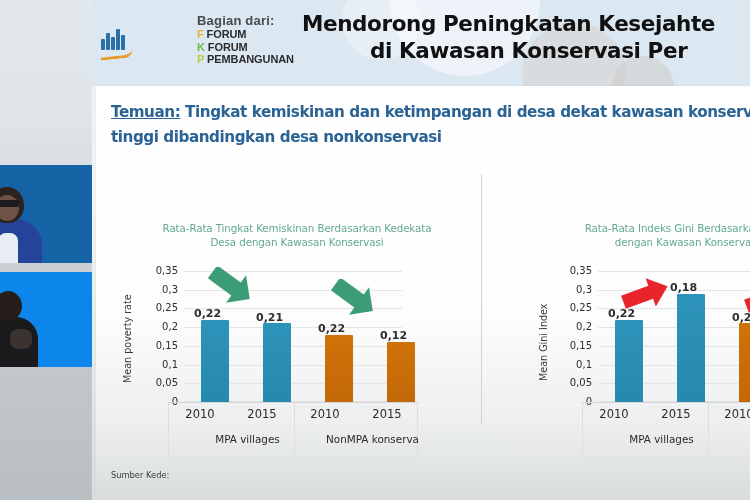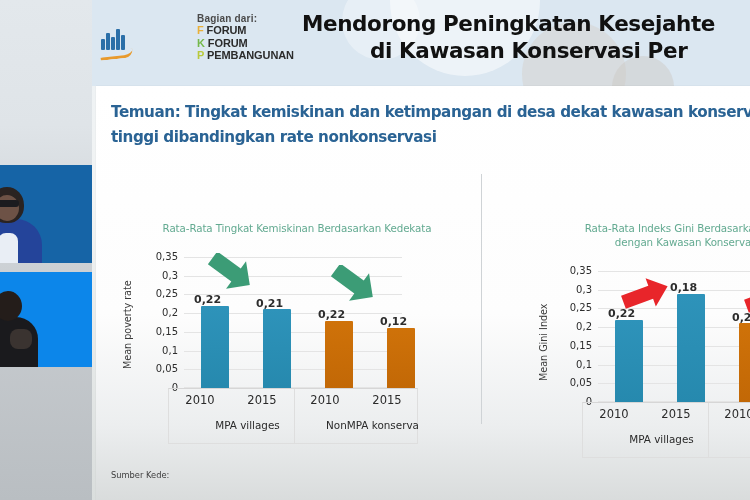--- a/index.html
+++ b/index.html
@@ -59,21 +59,21 @@
   }
   #smeru-sub { font-size:4.6px; letter-spacing:1.6px; color:#6f8c9c; margin-top:1px; font-weight:600;}
   #logo-mark { position:absolute; left:92px; top:-1px; width:34px; height:30px; }
   .lm-bar { position:absolute; bottom:9px; width:4px; background:#2b6fa8; border-radius:1px;}
   #lb1{left:1px;height:11px;} #lb2{left:6px;height:17px;} #lb3{left:11px;height:13px;}
   #lb4{left:16px;height:21px;} #lb5{left:21px;height:15px;}
   #lm-swoosh{ position:absolute; left:0; bottom:0px; width:33px; height:9px;
      border-bottom:3px solid #e89a2c; border-radius:0 0 14px 2px; transform:rotate(-6deg);}
 
   #bagian-block { position:absolute; left:105px; top:13px; }
-  #bagian-label { font-size:10px; color:#4a4a4a; font-weight:600; letter-spacing:.2px; }
+  #bagian-label { font-size:13px; color:#4a4a4a; font-weight:600; letter-spacing:.2px; }
   .fkp-row { font-size:11px; font-weight:700; color:#2b2b2b; line-height:12.5px; letter-spacing:-.1px; }
   .fkp-ini { font-weight:700; }
   .ini-f { color:#e9b03a; }
   .ini-k { color:#74b84a; }
   .ini-p { color:#b9c93c; }
 
   #slide-title {
     position:absolute; left:210px; top:10px; width:520px;
     font-family:"DejaVu Sans", sans-serif;
     font-size:21.5px; font-weight:700; color:#111; line-height:27px;
@@ -87,21 +87,21 @@
     background:linear-gradient(180deg,#ffffff 0%,#fdfdfd 55%,#eceeef 82%,#d9dcdc 100%);
     box-shadow:0 0 1px rgba(0,0,0,.12);
   }
 
   #finding {
     position:absolute; left:15px; top:14px; width:640px;
     color:#2a6394; font-size:15.2px; font-weight:700; line-height:25px;
     font-family:"DejaVu Sans", sans-serif; letter-spacing:-.45px;
     white-space:nowrap;
   }
-  #finding-label { }
+  #finding-label { text-decoration:underline; }
   #finding-l2 { white-space:nowrap; }
 
   #divider {
     position:absolute; left:385px; top:88px; width:1px; height:250px;
     background:#cfd3d6;
   }
 
   
   .chart-wrap { position:absolute; top:92px;margin-top:43px; }
   #chart-left  { left:22px;  width:358px; }
@@ -235,28 +235,29 @@
       <div id="title-line2">di Kawasan Konservasi Per</div>
     </div>
   </div>
 
   <div id="content-card">
 
     <div id="finding">
       <div>
         <span id="finding-label">Temuan:</span><span> Tingkat kemiskinan dan ketimpangan di desa dekat kawasan konserva</span>
       </div>
-      <div id="finding-l2">tinggi dibandingkan rate nonkonservasi</div>
+      <div id="finding-l2">tinggi dibandingkan desa nonkonservasi</div>
     </div>
 
     <div id="divider"></div>
 
     <div class="chart-wrap" id="chart-left">
       <div class="chart-title">
         <div>Rata-Rata Tingkat Kemiskinan Berdasarkan Kedekata</div>
+        <div>Desa dengan Kawasan Konservasi</div>
       </div>
 
       <div class="plot-area">
         <div class="yaxis-title">Mean poverty rate</div>
 
         <div class="ticks">
           <div class="tick" style="top:-5px">0,35</div>
           <div class="tick" style="top:13.7px">0,3</div>
           <div class="tick" style="top:32.4px">0,25</div>
           <div class="tick" style="top:51.1px">0,2</div>

